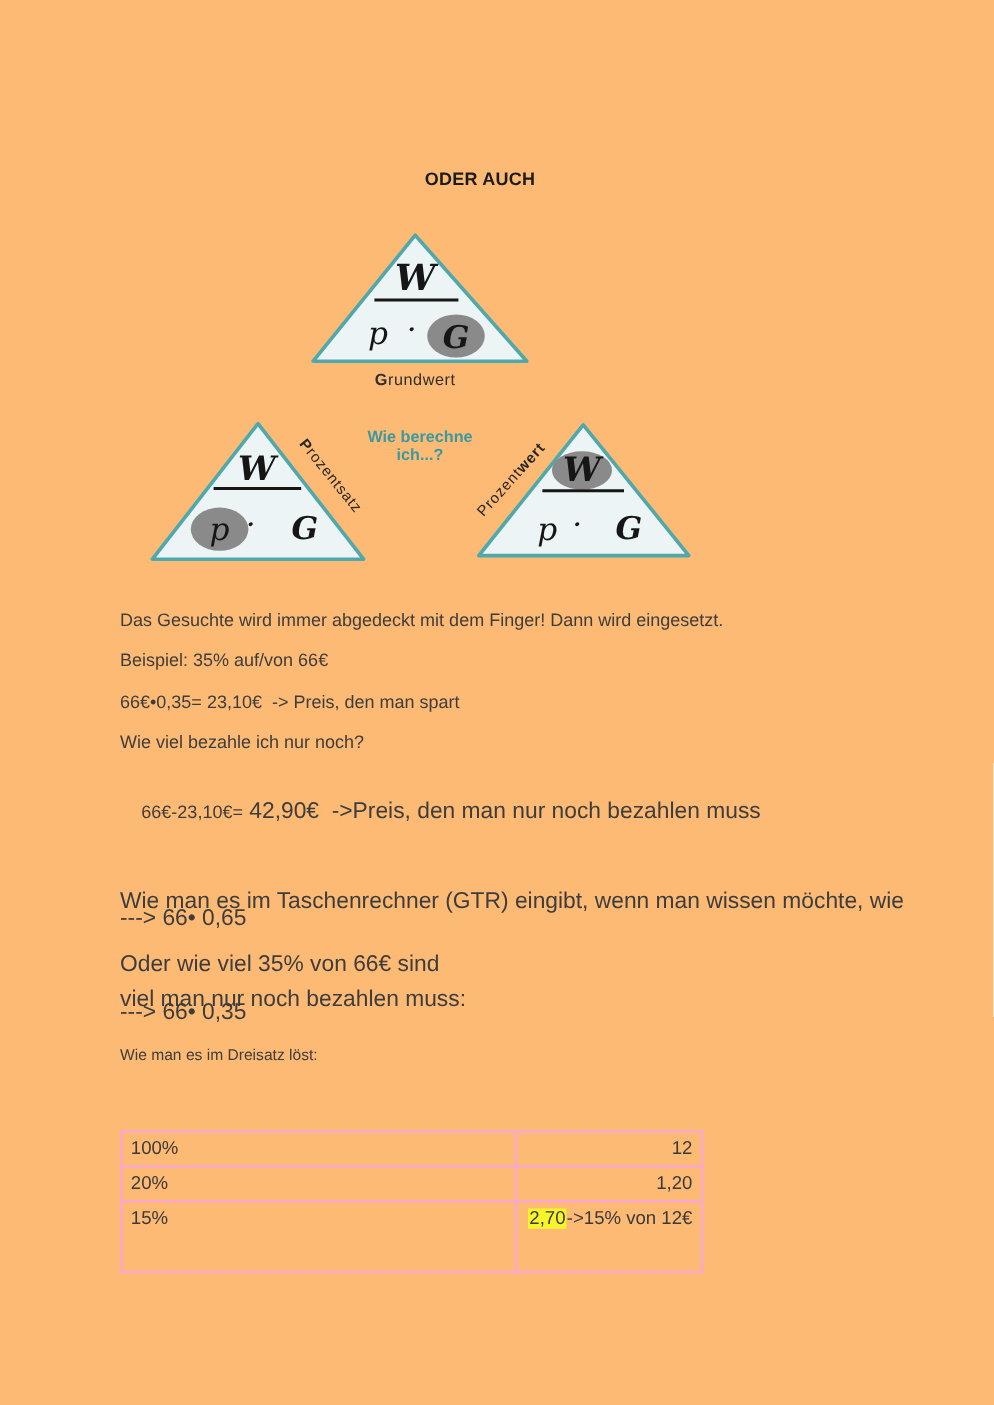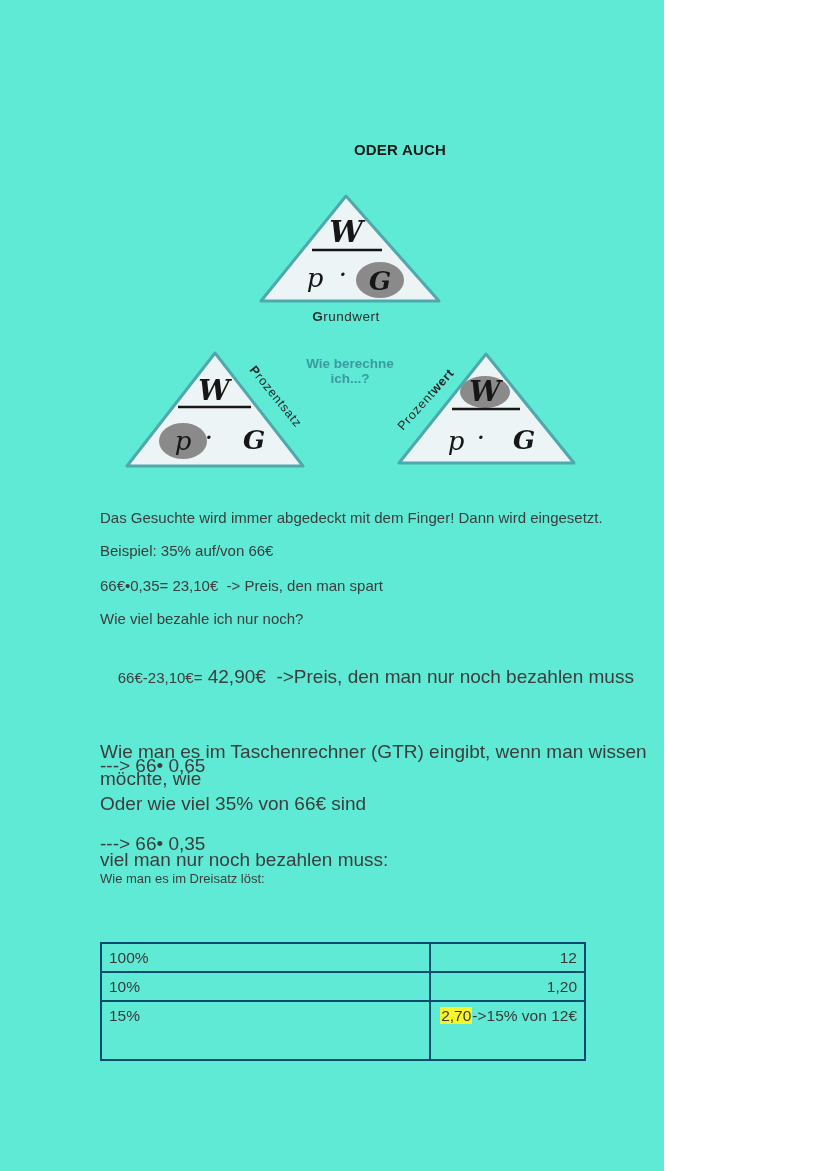--- a/index.html
+++ b/index.html
@@ -1,17 +1,17 @@
 <!DOCTYPE html>
 <html><head>
 <meta charset="utf-8">
 <style>
   html,body{margin:0;padding:0;background:#ffffff;}
   .page{
-    position:relative;width:664px;height:1171px;background:#5eead4;overflow:hidden;
+    position:relative;width:828px;height:1171px;background:#fdba74;overflow:hidden;
     font-family:"Liberation Sans",sans-serif;color:#3d3d3d;
   }
   .title{
     position:absolute;top:141px;left:100px;width:600px;text-align:center;
     font-size:15px;font-weight:bold;color:#1b1b1b;letter-spacing:.2px;
   }
   .diagram{position:absolute;left:100px;top:180px;width:500px;height:300px;}
   .math-letter{font-family:"DejaVu Serif","Liberation Serif",serif;font-style:italic;fill:#161616;}
   .bold{font-weight:bold;}
   .tri-label{font-family:"Liberation Sans",sans-serif;font-size:13.5px;fill:#2e2e2e;letter-spacing:.5px;}
@@ -21,21 +21,21 @@
   .fs15{font-size:15px;}
   .fs16{font-size:16.5px;}
   .fs17{font-size:19px;}
   .fs17s{font-size:13px;}
   .dreisatz{
     position:absolute;left:100px;top:942px;width:452px;
     border-collapse:collapse;table-layout:fixed;
     font-size:15.5px;color:#3a3a3a;
   }
   .dreisatz td{
-    border:2px solid #0c4a6e;padding:1px 7px;vertical-align:top;
+    border:2px solid #f9a8d4;padding:1px 7px;vertical-align:top;
     white-space:normal;line-height:25px;
   }
   .col-percent{width:313px;}
   .col-value{width:139px;text-align:right;}
   .row-sm td{height:25px;}
   .row-lg td{height:55px;}
   .hl{background:#f7f42a;padding:0 1px;color:#3a3a3a;}
 </style>
 </head>
 <body>
@@ -110,21 +110,21 @@
   <div class="line fs17" style="top:833px">---&gt; 66• 0,35</div>
   <div class="line fs17s" style="top:871px">Wie man es im Dreisatz löst:</div>
 
   <table class="dreisatz">
     <tbody>
       <tr class="row-sm">
         <td class="col-percent">100%</td>
         <td class="col-value">12</td>
       </tr>
       <tr class="row-sm">
-        <td class="col-percent">10%</td>
+        <td class="col-percent">20%</td>
         <td class="col-value">1,20</td>
       </tr>
       <tr class="row-lg">
         <td class="col-percent">15%</td>
         <td class="col-value"><span class="hl">2,70</span><span>-&gt;15% von 12€</span></td>
       </tr>
     </tbody>
   </table>
 
 </div>

